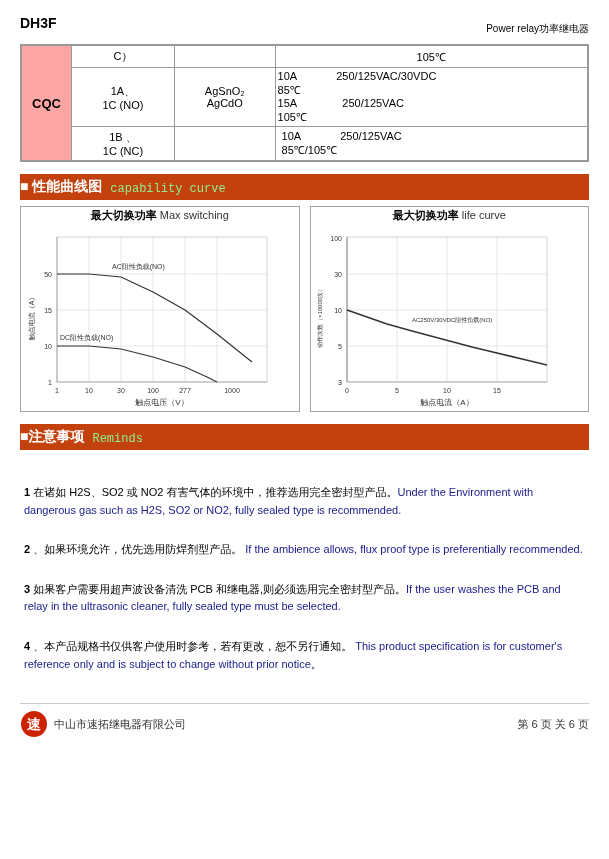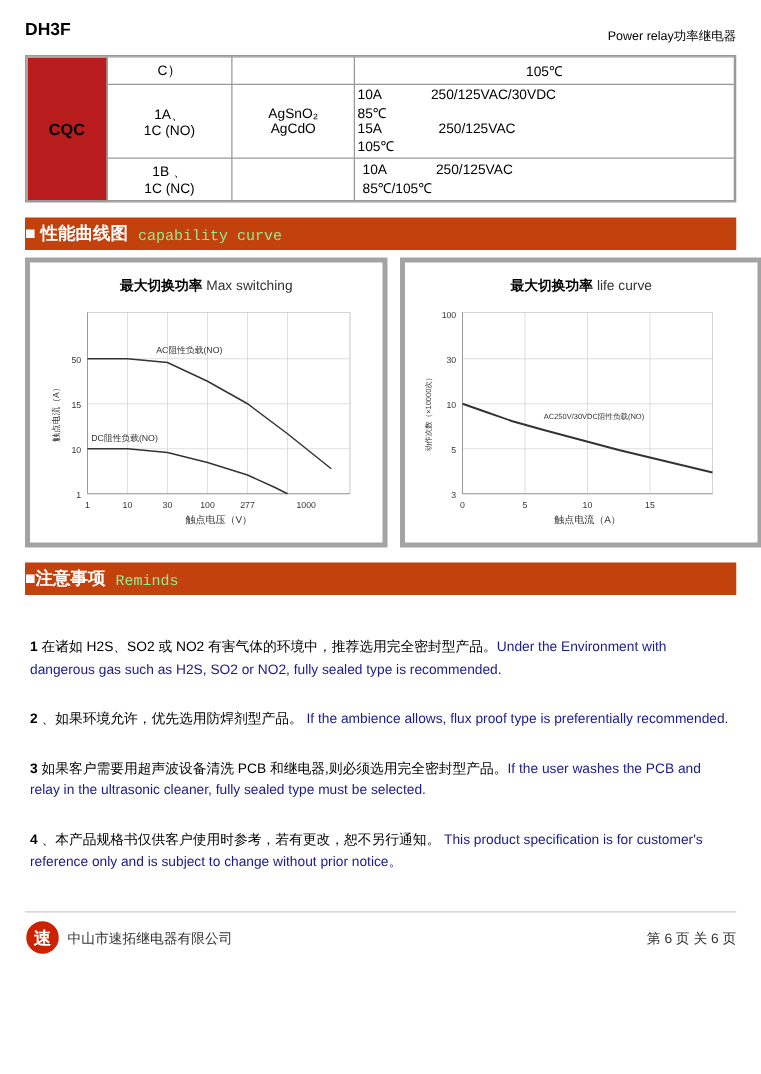--- a/index.html
+++ b/index.html
@@ -31,24 +31,24 @@
       border-collapse: collapse;
       font-size: 11px;
     }
     td, th {
       border: 1px solid #999;
       padding: 3px 6px;
       text-align: center;
       vertical-align: middle;
     }
     .cqc-cell {
-      background: #b91c1c;
+      background: #fca5a5;
       font-weight: bold;
       font-size: 13px;
-      width: 64px;
+      width: 50px;
     }
 
     
     .section-header {
       background: #c2410c;
       color: #fff;
       display: flex;
       align-items: flex-end;
       padding: 4px 0;
       margin-bottom: 6px;
@@ -65,22 +65,22 @@
     }
 
     
     .charts-container {
       display: flex;
       gap: 10px;
       margin-bottom: 12px;
     }
     .chart-box {
       flex: 1;
-      border: 4px solid #a3a3a3;
-      padding: 11px;
+      border: 1px solid #a3a3a3;
+      padding: 1px;
     }
     .chart-title {
       text-align: center;
       font-size: 11px;
       margin-bottom: 4px;
     }
     .chart-title .zh { font-weight: bold; }
     .chart-title .en { color: #333; }
 
     

